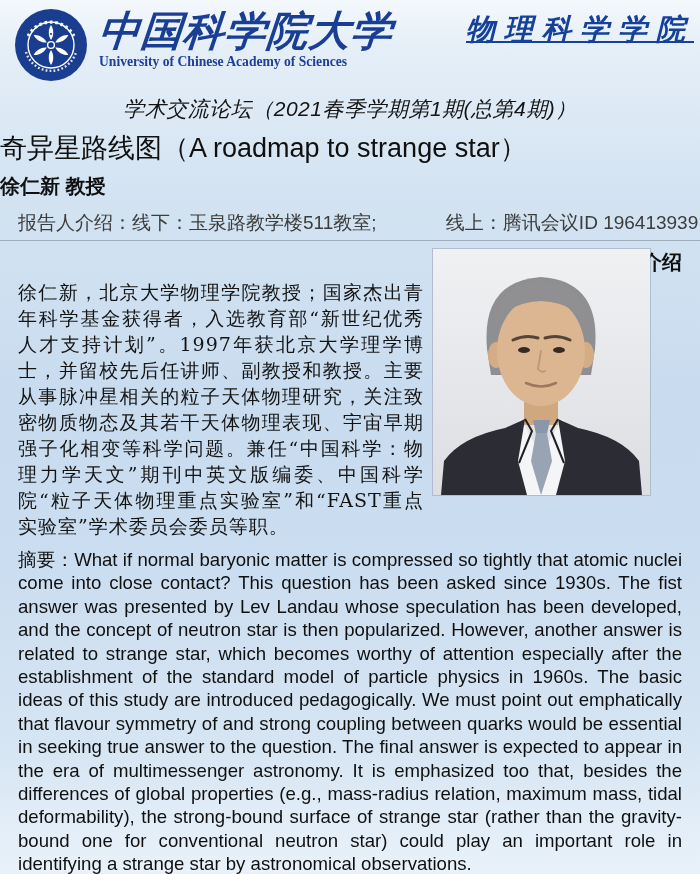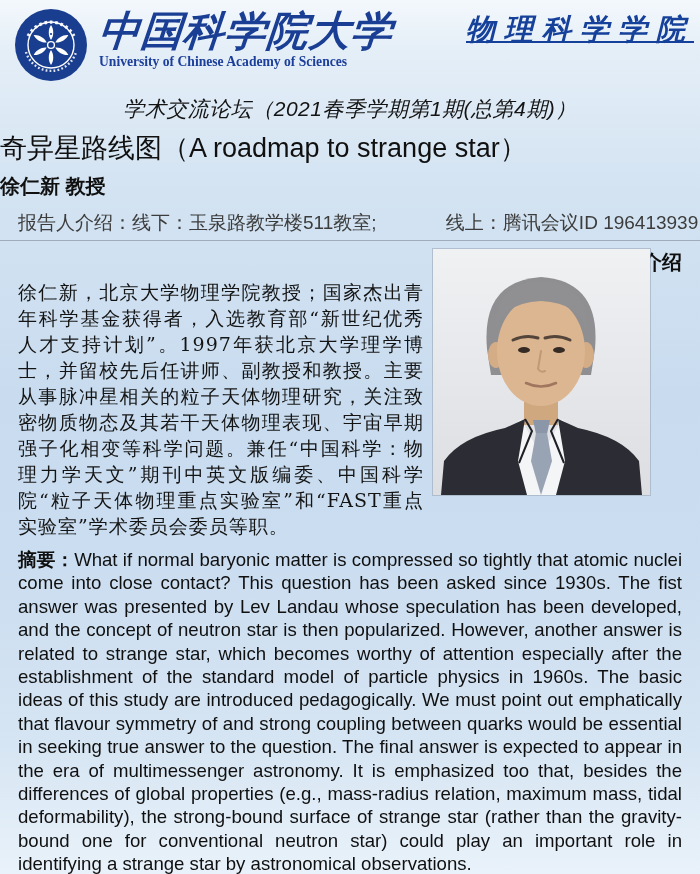--- a/index.html
+++ b/index.html
@@ -51,21 +51,21 @@
     position:absolute; left:433px; top:8px; width:217px; height:246px; margin:0;
     box-shadow:0 0 0 1px rgba(150,162,178,0.55);
   }
   .portrait svg { display:block; }
   
   .abstract {
     margin:9px 18px 0; font-size:18.6px; line-height:23.4px;
     text-align:justify; color:#101010;
   }
   .abstract p { margin:0; }
-  .abstract-label { font-weight:bold; }
+  .abstract-label { font-weight:normal; }
 </style>
 </head>
 <body>
 
 <div class="page">
 
   <div class="header">
     <div class="logo">
       <svg width="74" height="74" viewBox="0 0 74 74" xmlns="http://www.w3.org/2000/svg">
         <circle cx="37" cy="37" r="36" fill="#1a3e8f"></circle>

